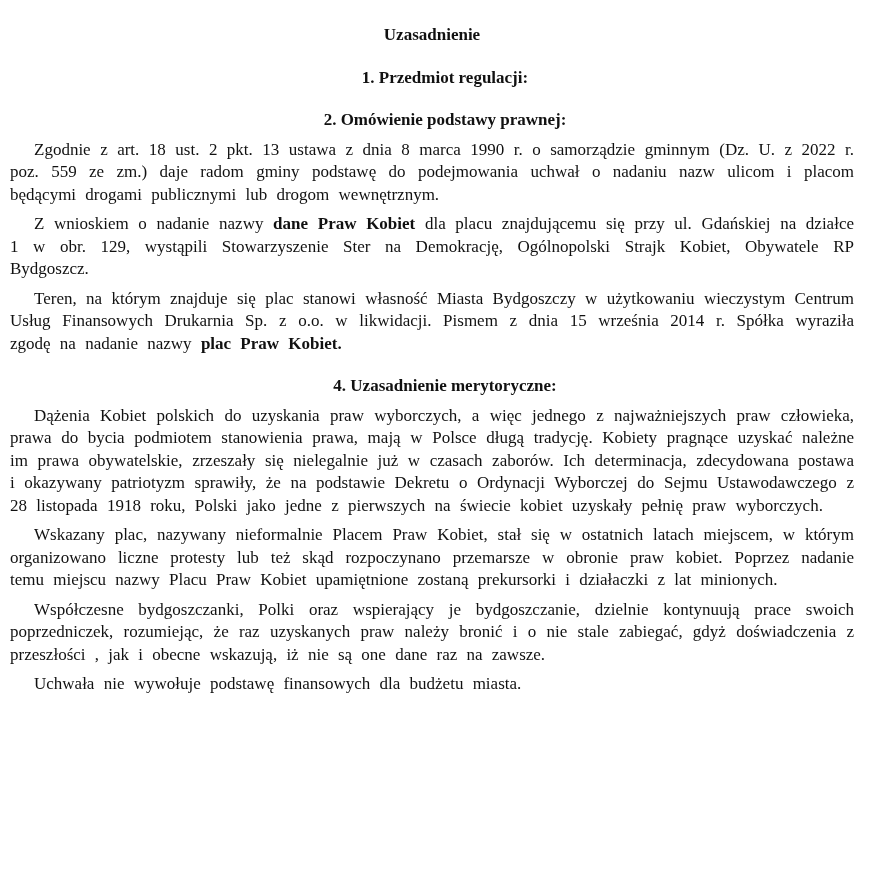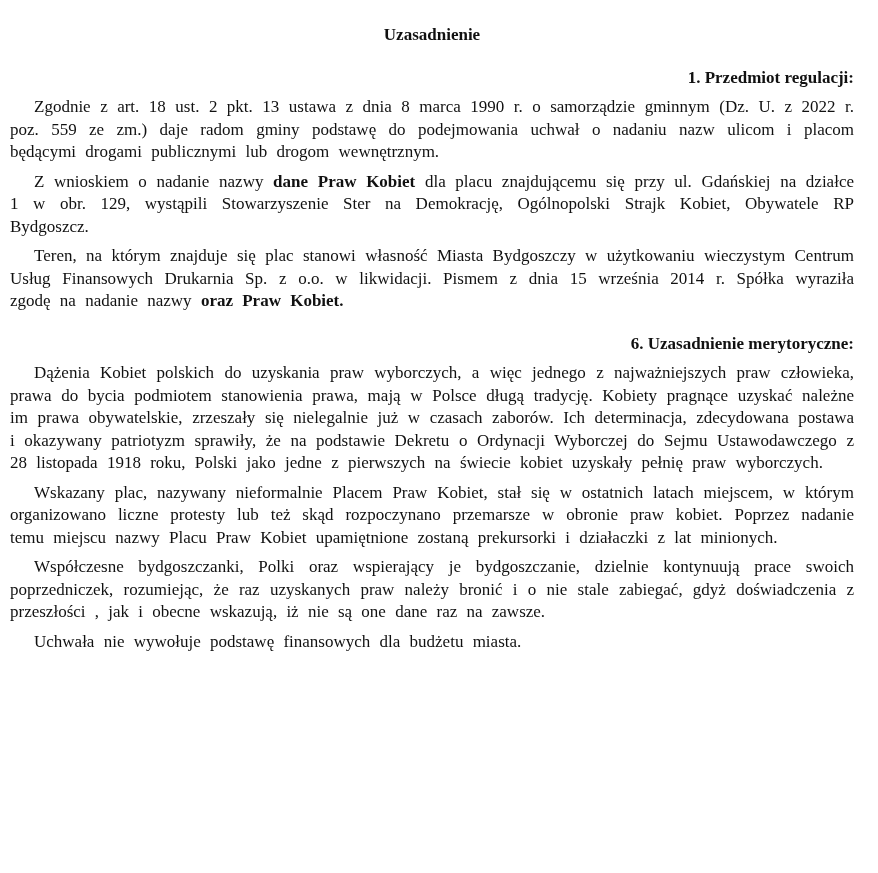--- a/index.html
+++ b/index.html
@@ -15,45 +15,46 @@
     line-height: 22.5px;
     overflow: hidden;
   }
   .doc-title {
     text-align: center;
     font-weight: bold;
     margin: 0 0 14px 0;
   }
   .heading {
     font-weight: bold;
-    text-align: right;
+    text-align: center;
     margin: 20px 0 6px 26px;
   }
   .para {
     margin: 7px 0 0 0;
     text-align: justify;
     text-indent: 24px;
     word-spacing: 5px;
   }
   .para .seg-bold { font-weight: bold; }
 </style>
 </head>
 <body>
 
 <div class="page">
 
   <div class="doc-title">Uzasadnienie</div>
 
   <div class="heading">1. Przedmiot regulacji:</div>
 
+  <div class="heading">2. Omówienie podstawy prawnej:</div>
   <div class="para"><span>Zgodnie z art. 18 ust. 2 pkt. 13 ustawa z dnia 8 marca 1990 r. o samorządzie gminnym (Dz. U. z 2022 r. poz. 559 ze zm.) daje radom gminy podstawę do podejmowania uchwał o nadaniu nazw ulicom i placom będącymi drogami publicznymi lub drogom wewnętrznym.</span></div>
 
   <div class="para"><span>Z wnioskiem o nadanie nazwy </span><span class="seg-bold">dane Praw Kobiet</span><span> dla placu znajdującemu się przy ul. Gdańskiej na działce 1 w obr. 129, wystąpili Stowarzyszenie Ster na Demokrację, Ogólnopolski Strajk Kobiet, Obywatele RP Bydgoszcz.</span></div>
-  <div class="para"><span>Teren, na którym znajduje się plac stanowi własność Miasta Bydgoszczy w użytkowaniu wieczystym Centrum Usług Finansowych Drukarnia Sp. z o.o. w likwidacji. Pismem z dnia 15 września 2014 r. Spółka wyraziła zgodę na nadanie nazwy </span><span class="seg-bold">oraz Praw Kobiet.</span></div>
+  <div class="para"><span>Teren, na którym znajduje się plac stanowi własność Miasta Bydgoszczy w użytkowaniu wieczystym Centrum Usług Finansowych Drukarnia Sp. z o.o. w likwidacji. Pismem z dnia 15 września 2014 r. Spółka wyraziła zgodę na nadanie nazwy </span><span class="seg-bold">plac Praw Kobiet.</span></div>
 
-  <div class="heading">6. Uzasadnienie merytoryczne:</div>
+  <div class="heading">4. Uzasadnienie merytoryczne:</div>
   <div class="para"><span>Dążenia Kobiet polskich do uzyskania praw wyborczych, a więc jednego z najważniejszych praw człowieka, prawa do bycia podmiotem stanowienia prawa, mają w Polsce długą tradycję. Kobiety pragnące uzyskać należne im prawa obywatelskie, zrzeszały się nielegalnie już w czasach zaborów. Ich determinacja, zdecydowana postawa i okazywany patriotyzm sprawiły, że na podstawie Dekretu o Ordynacji Wyborczej do Sejmu Ustawodawczego z 28 listopada 1918 roku, Polski jako jedne z pierwszych na świecie kobiet uzyskały pełnię praw wyborczych.</span></div>
   <div class="para"><span>Wskazany plac, nazywany nieformalnie Placem Praw Kobiet, stał się w ostatnich latach miejscem, w którym organizowano liczne protesty lub też skąd rozpoczynano przemarsze w obronie praw kobiet. Poprzez nadanie temu miejscu nazwy Placu Praw Kobiet upamiętnione zostaną prekursorki i działaczki z lat minionych.</span></div>
   <div class="para"><span>Współczesne bydgoszczanki, Polki oraz wspierający je bydgoszczanie, dzielnie kontynuują prace swoich poprzedniczek, rozumiejąc, że raz uzyskanych praw należy bronić i o nie stale zabiegać, gdyż doświadczenia z przeszłości , jak i obecne wskazują, iż nie są one dane raz na zawsze.</span></div>
 
   <div class="para"><span>Uchwała nie wywołuje podstawę finansowych dla budżetu miasta.</span></div>
 
 </div>
 
 </body></html>

